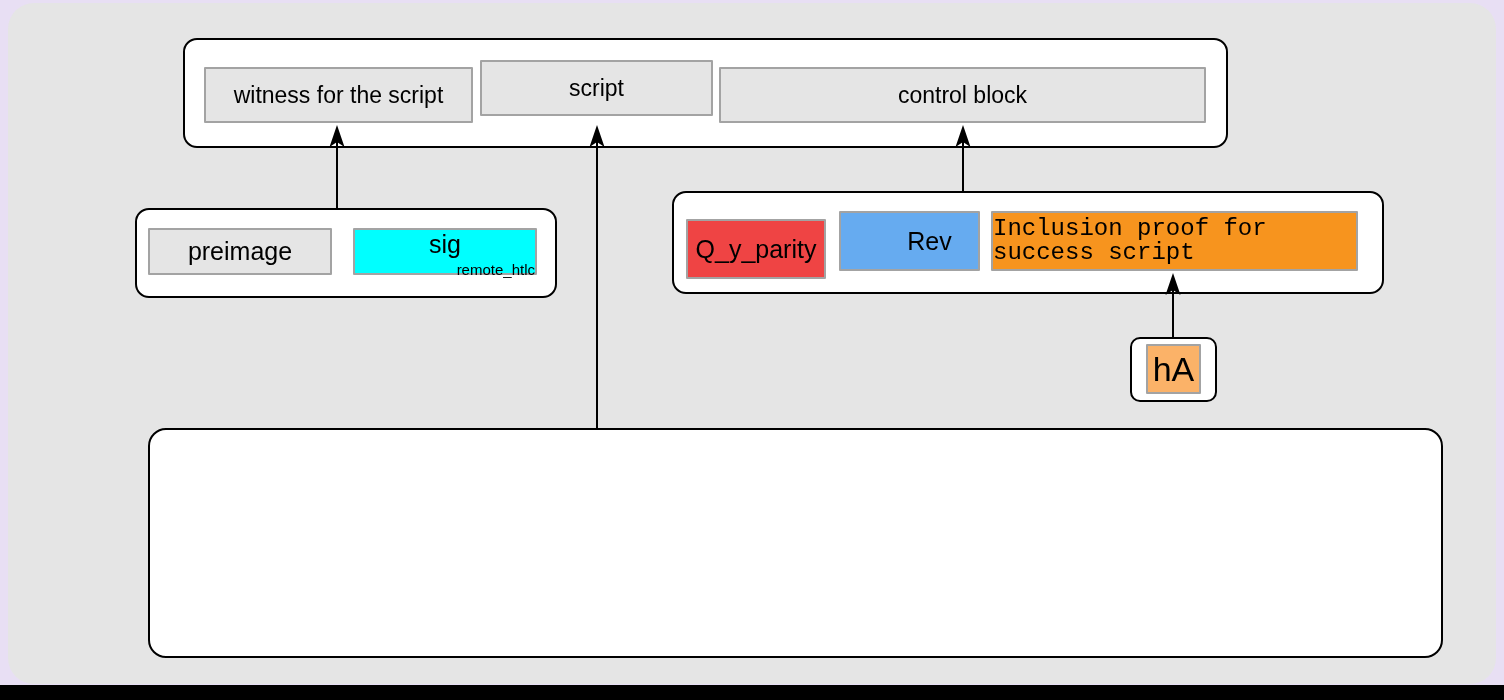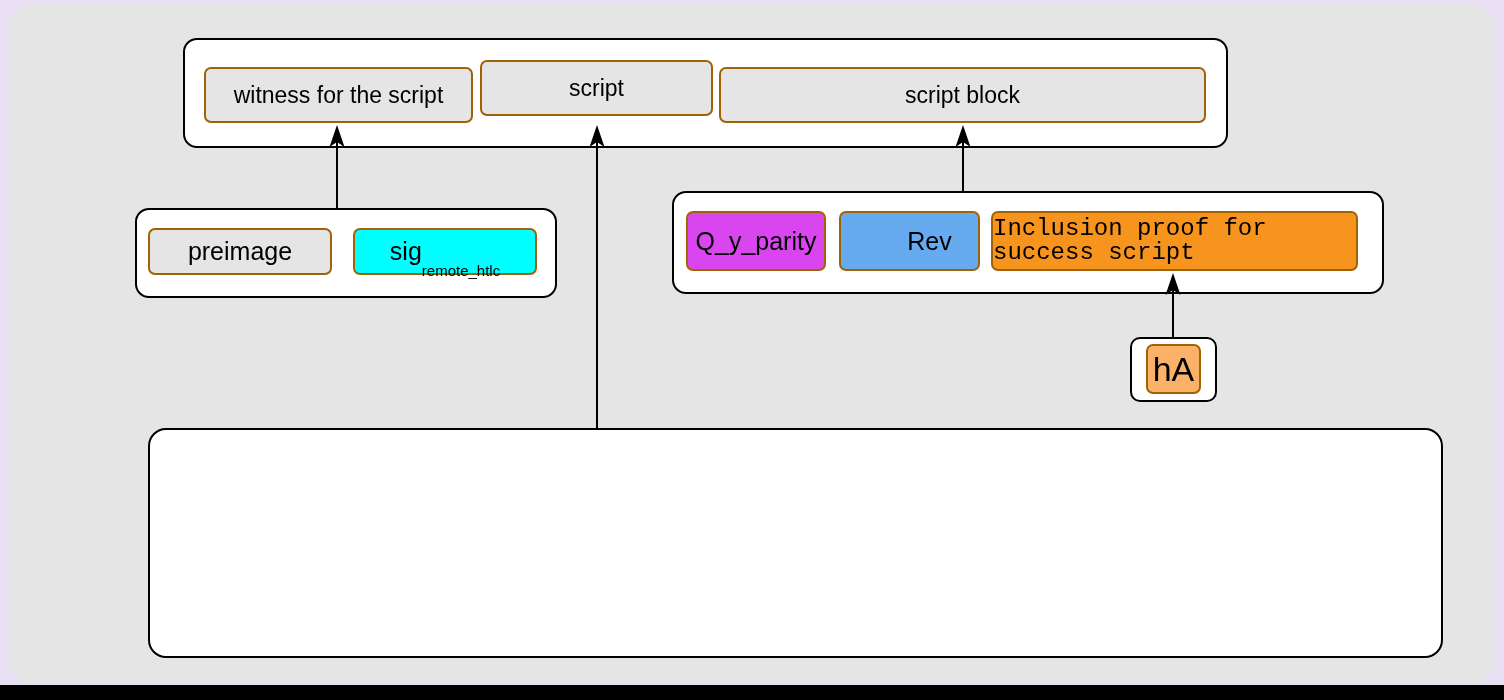--- a/index.html
+++ b/index.html
@@ -14,27 +14,27 @@
     background:#e5e5e5;border-radius:26px;
   }
   .bottom-bar{
     position:absolute;left:0;bottom:0;width:1504px;height:15px;background:#000;
   }
   .container{
     position:absolute;background:#ffffff;border:2px solid #000;border-radius:14px;
     box-sizing:border-box;
   }
   .node{
-    position:absolute;border:2px solid #a16207;border-radius:7px;box-sizing:border-box;
+    position:absolute;border:2px solid #a3a3a3;border-radius:1px;box-sizing:border-box;
     display:flex;align-items:center;justify-content:center;
     font-size:23px;line-height:1;
   }
   .gray-node{background:#e5e5e5;}
-  .cyan-node{background:#00ffff;}
-  .yellow-node{background:#d946ef;}
+  .cyan-node{background:#00ffff;flex-direction:column;}
+  .yellow-node{background:#ef4444;margin-top:8px;}
   .blue-node{background:#66abf0;}
   .orange-node{background:#f7941e;font-family:Liberation Mono, monospace;}
   .lightorange-node{background:#fbb268;}
   .sub{font-size:15px;align-self:flex-end;transform:translateY(5px);}
   
   .top-container{left:183px;top:38px;width:1045px;height:110px;}
   .witness-box{left:204px;top:67px;width:269px;height:56px;}
   .script-box{left:480px;top:60px;width:233px;height:56px;}
   .control-box{left:719px;top:67px;width:487px;height:56px;}
   
@@ -59,21 +59,21 @@
 <div class="canvas"></div>
 
 <div class="container top-container"></div>
 <div class="node gray-node witness-box">
   <span>witness for the script</span>
 </div>
 <div class="node gray-node script-box">
   <span>script</span>
 </div>
 <div class="node gray-node control-box">
-  <span>script block</span>
+  <span>control block</span>
 </div>
 
 <div class="container witness-container"></div>
 <div class="node gray-node preimage-box">
   <span>preimage</span>
 </div>
 <div class="node cyan-node sig-box">
   <span>sig</span>
     <span class="sub">remote_htlc</span>
 </div>

